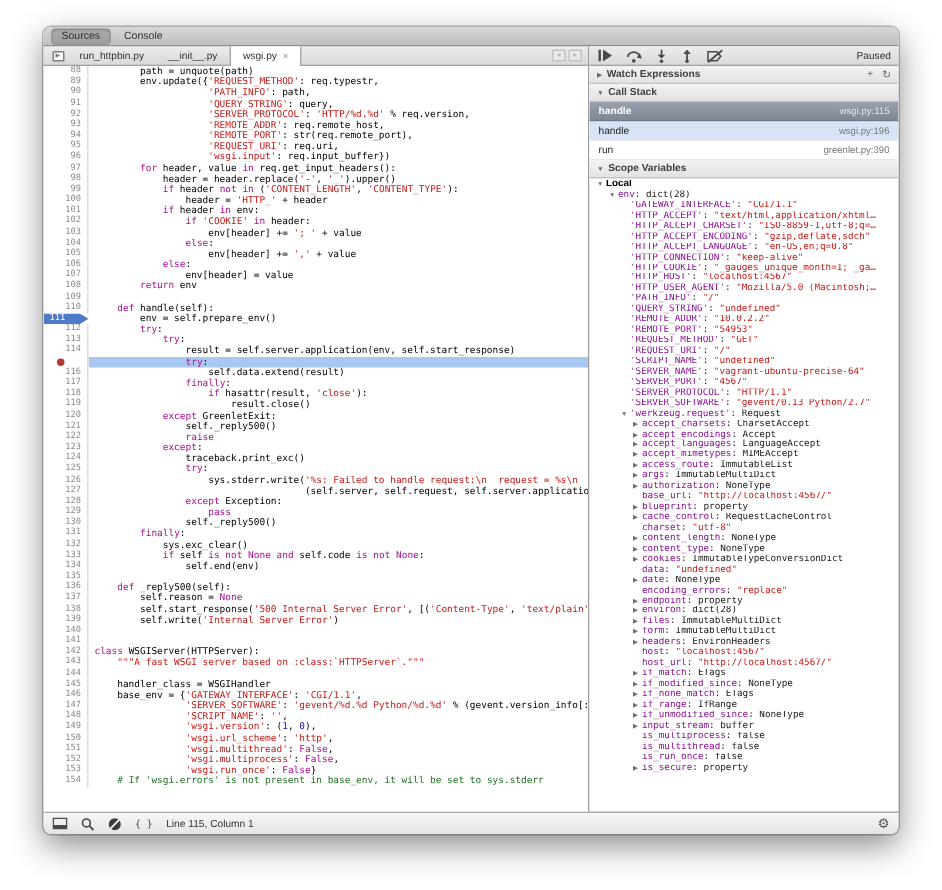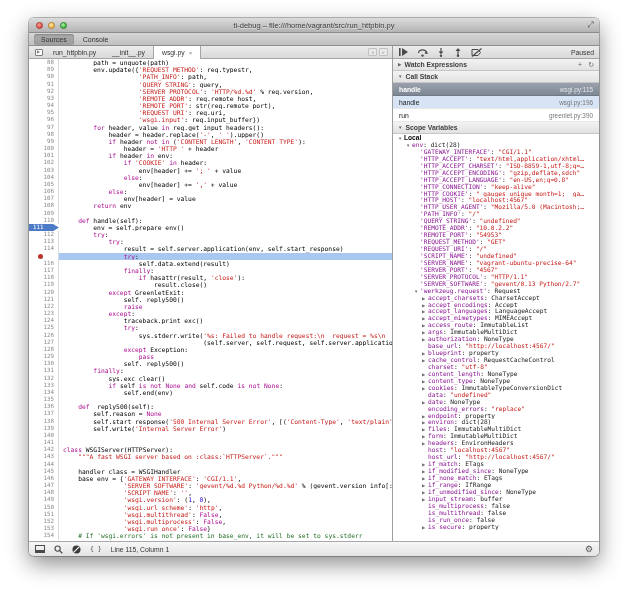--- a/index.html
+++ b/index.html
@@ -92,29 +92,20 @@
   .braces{font-size:6.5px;color:#4a4a4a;font-family:"DejaVu Sans Mono",monospace;}
   .cursorpos{font-size:6.8px;color:#333;}
   .gear{margin-left:auto;font-size:9px;color:#555;line-height:10px;}
 </style>
 </head>
 <body>
 
 <div class="stage">
   <div class="window">
 
-    <div class="titlebar">
-      <div class="lights">
-        <div class="light red"></div>
-        <div class="light yellow"></div>
-        <div class="light green"></div>
-      </div>
-      <div class="title">ti-debug – file:///home/vagrant/src/run_httpbin.py</div>
-      <div class="fsglyph">⤢</div>
-    </div>
 
     <div class="toolbar">
 
     <div class="tbtab active">Sources</div>
         <div class="tbtab">Console</div>
       </div>
 
     <div class="middle">
       <div class="leftcol">
         <div class="tabbar">

